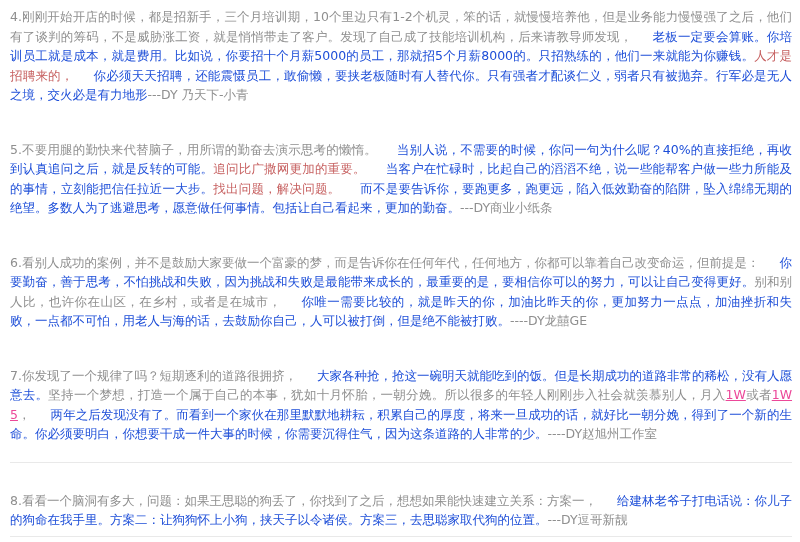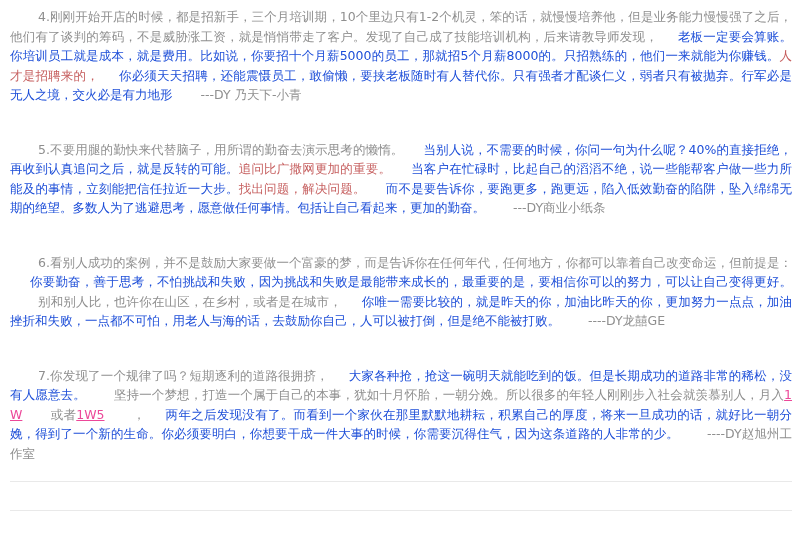--- a/index.html
+++ b/index.html
@@ -24,21 +24,20 @@
   .para {
     margin: 0 0 35px 0;
     font-size: 12.5px;
     line-height: 19.5px;
     text-align: justify;
     word-break: break-all;
   }
   .seg-normal {
     color: #8f8f8f;
     font-weight: normal;
-    margin-left: 28px;
   }
   .seg-bold {
     color: #1d4ed8;
     font-weight: normal;
     margin-left: 20px;
   }
   .seg-red {
     color: #c65f5f;
     font-weight: normal;
   }
@@ -60,14 +59,15 @@
 </style>
 </head>
 <body>
 
 <div class="page">
   <p class="para"><span class="seg-normal">4.刚刚开始开店的时候，都是招新手，三个月培训期，10个里边只有1-2个机灵，笨的话，就慢慢培养他，但是业务能力慢慢强了之后，他们有了谈判的筹码，不是威胁涨工资，就是悄悄带走了客户。发现了自己成了技能培训机构，后来请教导师发现，</span><span class="seg-bold">老板一定要会算账。你培训员工就是成本，就是费用。比如说，你要招十个月薪5000的员工，那就招5个月薪8000的。只招熟练的，他们一来就能为你赚钱。</span><span class="seg-red">人才是招聘来的，</span><span class="seg-bold">你必须天天招聘，还能震慑员工，敢偷懒，要挟老板随时有人替代你。只有强者才配谈仁义，弱者只有被抛弃。行军必是无人之境，交火必是有力地形</span><span class="seg-normal">---DY 乃天下-小青</span></p>
   <p class="para"><span class="seg-normal">5.不要用腿的勤快来代替脑子，用所谓的勤奋去演示思考的懒惰。</span><span class="seg-bold">当别人说，不需要的时候，你问一句为什么呢？40%的直接拒绝，再收到认真追问之后，就是反转的可能。</span><span class="seg-red">追问比广撒网更加的重要。</span><span class="seg-bold">当客户在忙碌时，比起自己的滔滔不绝，说一些能帮客户做一些力所能及的事情，立刻能把信任拉近一大步。</span><span class="seg-red">找出问题，解决问题。</span><span class="seg-bold">而不是要告诉你，要跑更多，跑更远，陷入低效勤奋的陷阱，坠入绵绵无期的绝望。多数人为了逃避思考，愿意做任何事情。包括让自己看起来，更加的勤奋。</span><span class="seg-normal">---DY商业小纸条</span></p>
   <p class="para"><span class="seg-normal">6.看别人成功的案例，并不是鼓励大家要做一个富豪的梦，而是告诉你在任何年代，任何地方，你都可以靠着自己改变命运，但前提是：</span><span class="seg-bold">你要勤奋，善于思考，不怕挑战和失败，因为挑战和失败是最能带来成长的，最重要的是，要相信你可以的努力，可以让自己变得更好。</span><span class="seg-normal">别和别人比，也许你在山区，在乡村，或者是在城市，</span><span class="seg-bold">你唯一需要比较的，就是昨天的你，加油比昨天的你，更加努力一点点，加油挫折和失败，一点都不可怕，用老人与海的话，去鼓励你自己，人可以被打倒，但是绝不能被打败。</span><span class="seg-normal">----DY龙囍GE</span></p>
   <p class="para" style="margin-bottom:0"><span class="seg-normal">7.你发现了一个规律了吗？短期逐利的道路很拥挤，</span><span class="seg-bold">大家各种抢，抢这一碗明天就能吃到的饭。但是长期成功的道路非常的稀松，没有人愿意去。</span><span class="seg-normal">坚持一个梦想，打造一个属于自己的本事，犹如十月怀胎，一朝分娩。所以很多的年轻人刚刚步入社会就羡慕别人，月入</span><span class="seg-link">1W</span><span class="seg-normal">或者</span><span class="seg-link">1W5</span><span class="seg-normal">，</span><span class="seg-bold">两年之后发现没有了。而看到一个家伙在那里默默地耕耘，积累自己的厚度，将来一旦成功的话，就好比一朝分娩，得到了一个新的生命。你必须要明白，你想要干成一件大事的时候，你需要沉得住气，因为这条道路的人非常的少。</span><span class="seg-normal">----DY赵旭州工作室</span></p>
   <hr class="divider">
+  <p class="para" style="margin-bottom:0"><span class="seg-normal">8.看看一个脑洞有多大，问题：如果王思聪的狗丢了，你找到了之后，想想如果能快速建立关系：方案一，</span><span class="seg-bold">给建林老爷子打电话说：你儿子的狗命在我手里。方案二：让狗狗怀上小狗，挟天子以令诸侯。方案三，去思聪家取代狗的位置。</span><span class="seg-normal">---DY逗哥新靓</span></p>
   <hr class="divider divider-tight">
 </div>
 
 </body></html>

